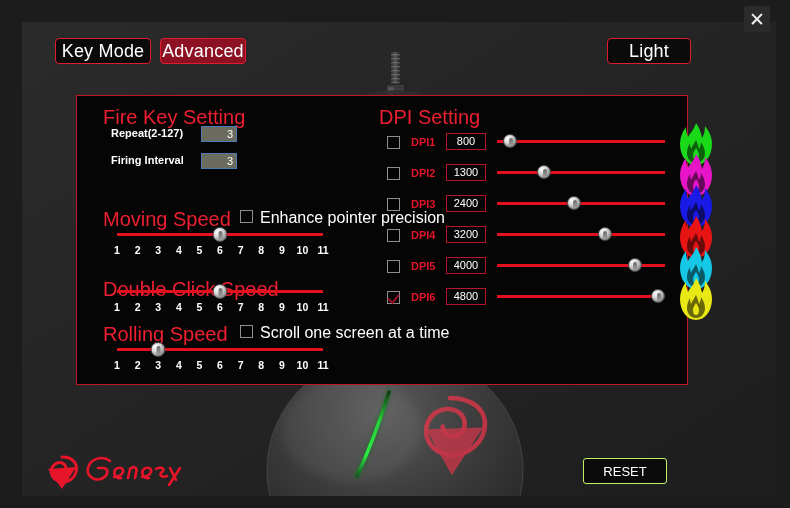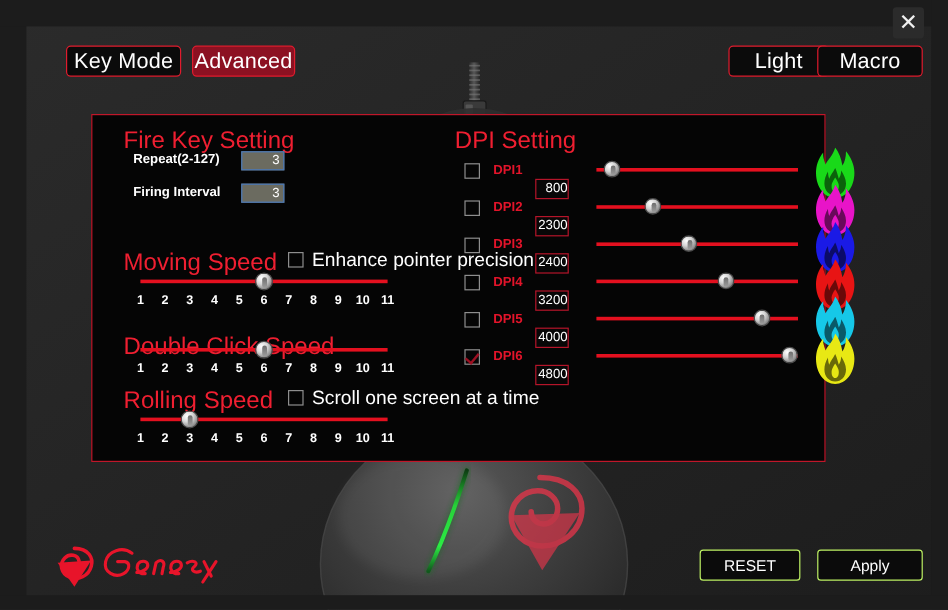--- a/index.html
+++ b/index.html
@@ -154,26 +154,26 @@
     border:solid #9c1022;
     border-width:0 2px 2px 0;
     transform:rotate(40deg);
   }
   .dpi-name {
     position:absolute; left:24px; top:4px;
     color:#e2142a; font-size:11px; font-weight:bold;
     white-space:nowrap;
   }
   .dpi-val {
-    position:absolute; left:59px; top:17px;
-    width:28px; height:17px;
+    position:absolute; left:59px; top:1px;
+    width:40px; height:17px;
     background:#070707;
     border:1px solid #b5152a;
     color:#ffffff; font-size:11px;
-    text-align:right; line-height:15px;
+    text-align:center; line-height:15px;
     cursor:text;
   }
   .dpi-track {
     position:absolute; left:110px; top:8px;
     width:168px; height:3px;
     background:#e4101f;
   }
   .dpi-thumb {
     position:absolute; top:2px;
     width:14px; height:14px; border-radius:50%;
@@ -282,21 +282,20 @@
   <div class="frame-edge-left"></div>
   <div class="frame-edge-top"></div>
   <div class="frame-edge-right"></div>
   <div class="frame-edge-bot"></div>
 
   <div id="close-btn">✕</div>
 
   <div class="navbtn" id="btn-keymode">Key Mode</div>
   <div class="navbtn active" id="btn-advanced">Advanced</div>
   <div class="navbtn" id="btn-light">Light</div>
-  <div class="navbtn" id="btn-macro">Macro</div>
 
   <div id="panel">
 
     <div class="sec-title" style="left:26px; top:10px;">Fire Key Setting</div>
 
     <div class="lbl-white" style="left:34px; top:31px;">Repeat(2-127)</div>
     <div class="numfield" style="left:124px; top:30px;">3</div>
 
     <div class="lbl-white" style="left:34px; top:58px;">Firing Interval</div>
     <div class="numfield" style="left:124px; top:57px;">3</div>
@@ -372,21 +371,21 @@
           <div class="dpi-thumb" style="left: 123.44px;"></div>
           <div class="dpi-flame"><svg viewBox="0 0 34 42" xmlns="http://www.w3.org/2000/svg">
               <path fill="#19d919" d="M17 0 C 15 7 11 10 9 14 C 7 9 7 6 7 4 C 3 9 1 15 1 21 C 1 33 8 42 17 42 C 26 42 33 33 33 21 C 33 14 30 8 26 3 C 26 8 25 12 23 15 C 22 9 20 4 17 0 Z"></path>
               <path fill="#000000" opacity="0.55" d="M17 17 C 15 21 13 23 12 26 C 11 23 11 21 11 20 C 9 23 8 27 8 30 C 8 36 12 40 17 40 C 22 40 26 36 26 30 C 26 26 24 22 22 19 C 22 22 21 24 20 26 C 19 22 18 19 17 17 Z"></path>
               <path fill="#19d919" d="M17 25 C 15 28 14 30 14 32 C 14 35 15 37 17 37 C 19 37 20 35 20 32 C 20 30 19 28 17 25 Z"></path>
             </svg></div>
         </div>
         <div class="dpi-row" style="top: 67px;">
           <div class="dpi-cb"></div>
           <div class="dpi-name">DPI2</div>
-          <div class="dpi-val">2300</div>
+          <div class="dpi-val">1300</div>
           <div class="dpi-track"></div>
           <div class="dpi-thumb" style="left: 157.04px;"></div>
           <div class="dpi-flame"><svg viewBox="0 0 34 42" xmlns="http://www.w3.org/2000/svg">
               <path fill="#e814c8" d="M17 0 C 15 7 11 10 9 14 C 7 9 7 6 7 4 C 3 9 1 15 1 21 C 1 33 8 42 17 42 C 26 42 33 33 33 21 C 33 14 30 8 26 3 C 26 8 25 12 23 15 C 22 9 20 4 17 0 Z"></path>
               <path fill="#000000" opacity="0.55" d="M17 17 C 15 21 13 23 12 26 C 11 23 11 21 11 20 C 9 23 8 27 8 30 C 8 36 12 40 17 40 C 22 40 26 36 26 30 C 26 26 24 22 22 19 C 22 22 21 24 20 26 C 19 22 18 19 17 17 Z"></path>
               <path fill="#e814c8" d="M17 25 C 15 28 14 30 14 32 C 14 35 15 37 17 37 C 19 37 20 35 20 32 C 20 30 19 28 17 25 Z"></path>
             </svg></div>
         </div>
         <div class="dpi-row" style="top: 98px;">
           <div class="dpi-cb"></div>
@@ -433,21 +432,20 @@
           <div class="dpi-flame"><svg viewBox="0 0 34 42" xmlns="http://www.w3.org/2000/svg">
               <path fill="#e8e814" d="M17 0 C 15 7 11 10 9 14 C 7 9 7 6 7 4 C 3 9 1 15 1 21 C 1 33 8 42 17 42 C 26 42 33 33 33 21 C 33 14 30 8 26 3 C 26 8 25 12 23 15 C 22 9 20 4 17 0 Z"></path>
               <path fill="#000000" opacity="0.55" d="M17 17 C 15 21 13 23 12 26 C 11 23 11 21 11 20 C 9 23 8 27 8 30 C 8 36 12 40 17 40 C 22 40 26 36 26 30 C 26 26 24 22 22 19 C 22 22 21 24 20 26 C 19 22 18 19 17 17 Z"></path>
               <path fill="#e8e814" d="M17 25 C 15 28 14 30 14 32 C 14 35 15 37 17 37 C 19 37 20 35 20 32 C 20 30 19 28 17 25 Z"></path>
             </svg></div>
         </div>
       </div>
   </div>
 
   <div class="botbtn" id="btn-reset">RESET</div>
-  <div class="botbtn" id="btn-apply">Apply</div>
 
   <svg id="logo" viewBox="0 0 150 44" xmlns="http://www.w3.org/2000/svg">
     <g stroke="#e8142a" fill="none" stroke-linecap="round">
       <path d="M22 10 C 34 10 38 18 36 25 C 34 33 25 37 18 34 C 11 31 9 23 14 18 C 18 14 25 15 26 21 C 27 25 23 28 20 26" stroke-width="3"></path>
       <path d="M8 22 L 22 42 L 36 20" fill="#e8142a" stroke="none"></path>
     </g>
     <g fill="none" stroke="#e8142a" stroke-width="2.6" stroke-linecap="round" stroke-linejoin="round">
       <path d="M70 14 C 62 8 50 12 48 21 C 46 30 56 35 63 31 C 68 28 69 22 64 21 L 58 21"></path>
       <path d="M74 30 C 80 30 84 26 83 23 C 82 20 77 20 75 23 C 73 27 76 32 81 31"></path>
       <path d="M88 31 L 90 22 C 94 18 98 21 96 26 L 95 31"></path>

